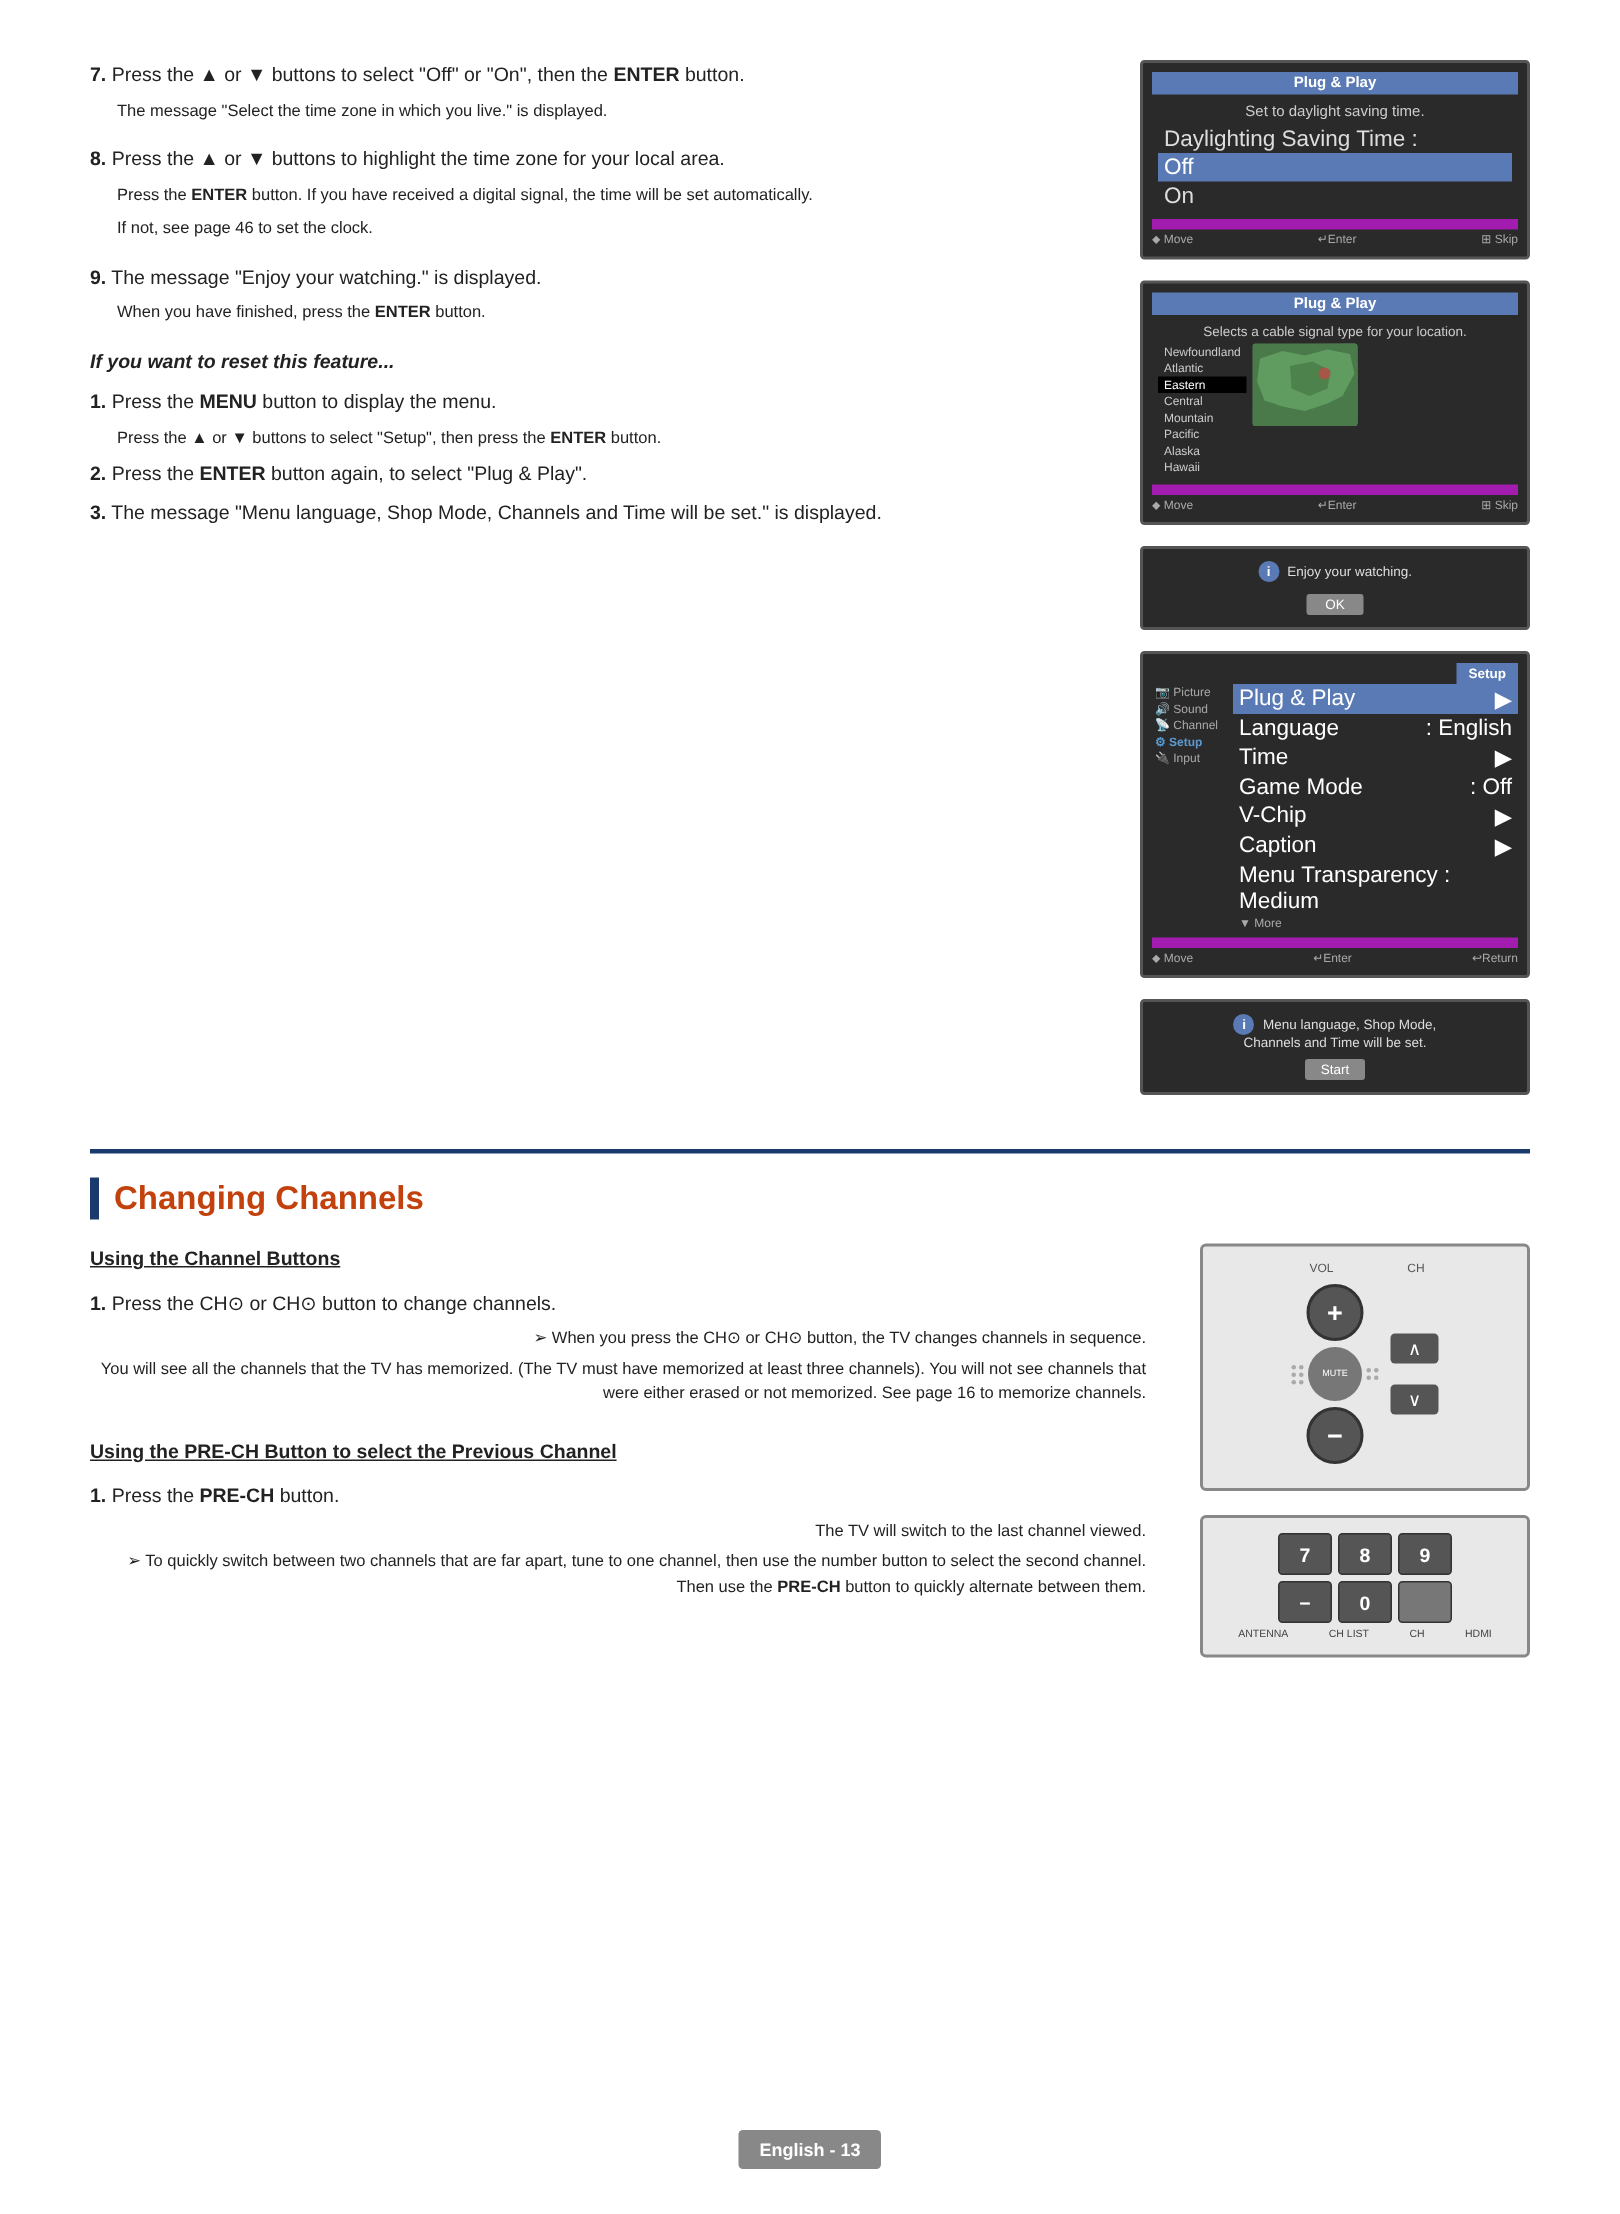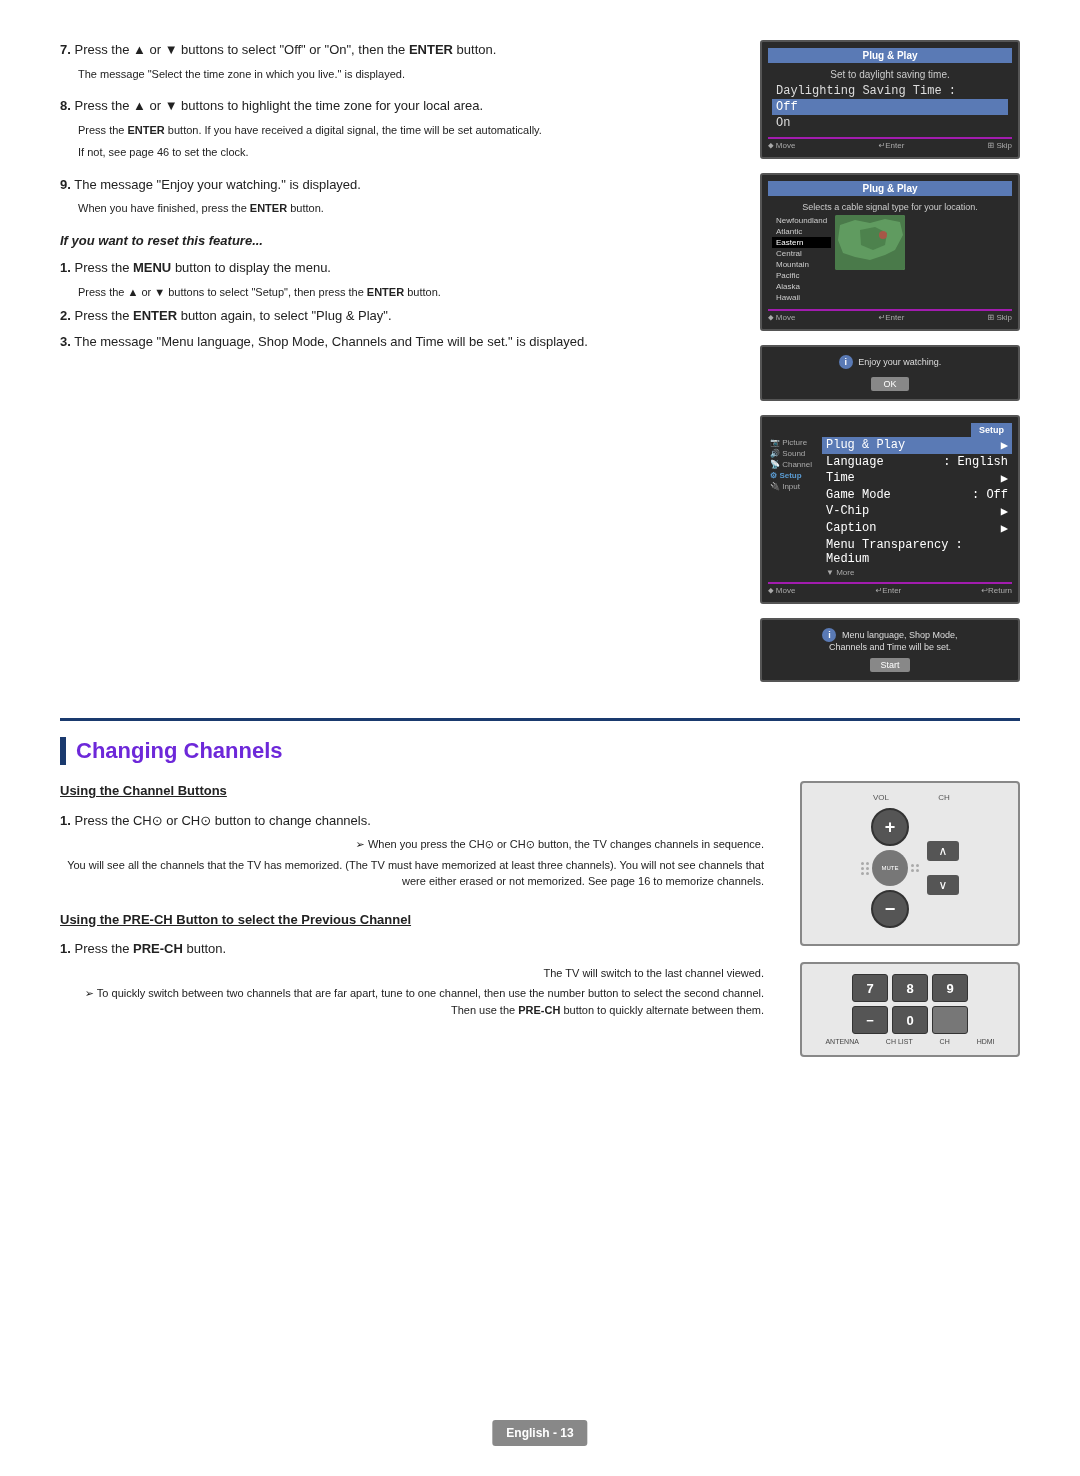--- a/index.html
+++ b/index.html
@@ -76,30 +76,29 @@
       font-size: 9px;
       color: #ddd;
     }
 
     .tv-screen .screen-footer {
       display: flex;
       justify-content: space-between;
       margin-top: 4px;
       font-size: 8px;
       color: #aaa;
-      border-top: 2px solid #a21caf;
+      border-top: 7px solid #a21caf;
       padding-top: 2px;
     }
 
     .menu-item-row {
       display: flex;
       justify-content: space-between;
       padding: 1px 4px;
-      font-size: 12px;
-      font-family: Liberation Mono, monospace;
+      font-size: 15px;
     }
 
     .menu-item-row.highlighted {
       background: #5a7ab5;
       color: white;
     }
 
     .timezone-list {
       font-size: 8px;
       color: #ccc;
@@ -174,21 +173,21 @@
     .section-heading .blue-bar {
       width: 6px;
       height: 28px;
       background: #1a3a6e;
       display: inline-block;
     }
 
     .section-heading h2 {
       font-size: 22px;
       font-weight: bold;
-      color: #6d28d9;
+      color: #c2410c;
     }
 
     
     .sub-heading {
       font-weight: bold;
       text-decoration: underline;
       font-size: 13px;
       margin-bottom: 10px;
     }
 

